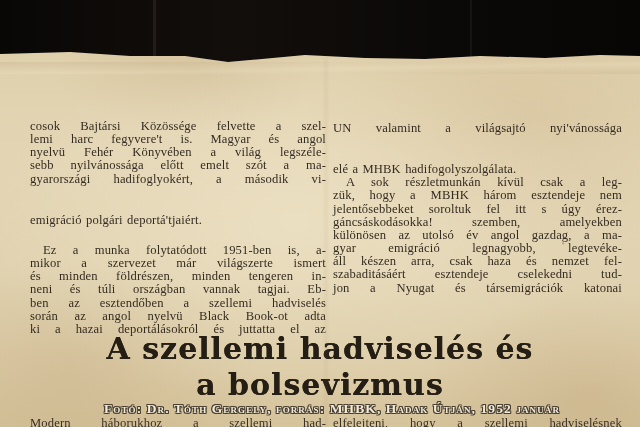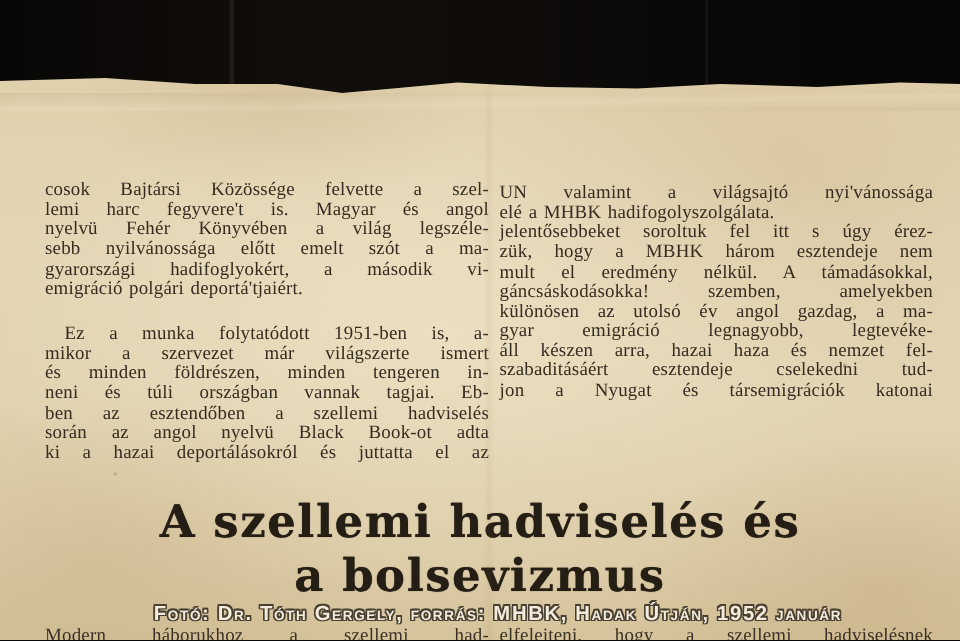--- a/index.html
+++ b/index.html
@@ -30,36 +30,36 @@
   .paper::after{ 
     content:"";position:absolute;left:322px;top:56px;width:8px;height:371px;
     background:linear-gradient(90deg,transparent,rgba(150,118,76,.08) 50%,transparent);
   }
   .col{position:absolute;font-size:12.6px;line-height:13.15px;color:#352c21;
        letter-spacing:.15px;word-spacing:1px;}
   .col-left{left:30px;top:120px;width:296px;}
   .col-right{left:333px;top:122px;width:289px;}
   .para2{margin-top:17px;}
   .tline{text-align:justify;text-align-last:justify;white-space:normal;}
-  .tline.end{text-align:right;text-align-last:left;}
+  .tline.end{text-align:right;text-align-last:left;margin-top:28px;}
   .tline.ind{text-indent:13px;}
   .headline{
     position:absolute;top:331px;left:0;width:640px;margin:0;text-align:center;
     font-family:"DejaVu Serif","Liberation Serif",serif;font-weight:bold;
     font-size:30px;line-height:36px;color:#251e15;letter-spacing:1px;
     text-shadow:0 0 .5px rgba(37,30,21,.9);
   }
   .headline .hl{display:block;}
   .cont{position:absolute;top:417px;font-size:12.6px;line-height:13.2px;color:#3a3126;
         text-align:justify;text-align-last:justify;letter-spacing:.15px;z-index:2;}
   .cont-left{left:30px;width:296px;}
   .cont-right{left:333px;width:289px;}
   .caption{
     position:absolute;top:401px;left:28px;right:4px;text-align:center;z-index:4;
-    font-family:Liberation Sans, sans-serif;font-weight:bold;
+    font-family:Liberation Serif, serif;font-weight:bold;
     font-variant:small-caps;font-size:13.5px;letter-spacing:1.1px;color:#f3ecdd;
     text-shadow:-1px -1px 0 #4a4032,1px -1px 0 #4a4032,-1px 1px 0 #4a4032,
                  1px 1px 0 #4a4032,0 -1px 0 #4a4032,0 1px 0 #4a4032,
                  -1px 0 0 #4a4032,1px 0 0 #4a4032;
   }
 </style>
 </head>
 <body>
 
 <div class="photo">
@@ -85,27 +85,27 @@
           <div class="tline">ben az esztendőben a szellemi hadviselés</div>
           <div class="tline">során az angol nyelvü Black Book-ot adta</div>
           <div class="tline">ki a hazai deportálásokról és juttatta el az</div>
         </div>
     </div>
 
     <div class="col col-right">
       <div class="para">
           <div class="tline">UN valamint a világsajtó nyi'vánossága</div>
           <div class="tline end">elé a MHBK hadifogolyszolgálata.</div>
+          <div class="tline ind">A sok részletmunkán kívül csak a leg-</div>
+          <div class="tline">zük, hogy a MBHK három esztendeje nem</div>
           <div class="tline">jelentősebbeket soroltuk fel itt s úgy érez-</div>
-          <div class="tline">zük, hogy a MBHK három esztendeje nem</div>
-          <div class="tline">mult el eredmény nélkül. A támadásokkal,</div>
           <div class="tline">gáncsáskodásokka! szemben, amelyekben</div>
           <div class="tline">különösen az utolsó év angol gazdag, a ma-</div>
           <div class="tline">gyar emigráció legnagyobb, legtevéke-</div>
-          <div class="tline">áll készen arra, hazai haza és nemzet fel-</div>
+          <div class="tline">áll készen arra, csak haza és nemzet fel-</div>
           <div class="tline">szabaditásáért esztendeje cselekedni tud-</div>
           <div class="tline">jon a Nyugat és társemigrációk katonai</div>
         </div>
     </div>
 
     <h1 class="headline">
       <span class="hl">A szellemi hadviselés és</span>
       <span class="hl">a bolsevizmus</span>
     </h1>
 

